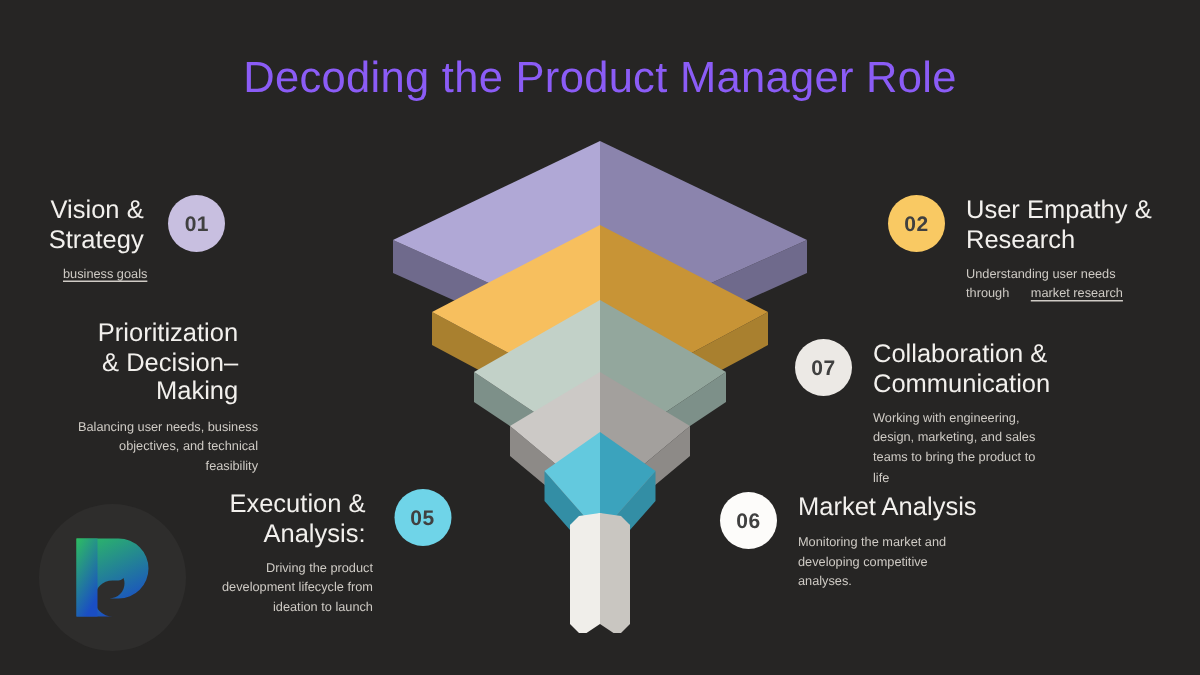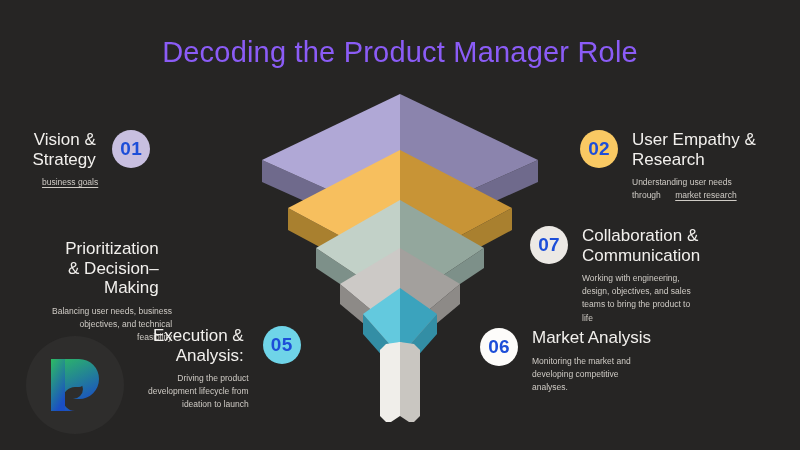--- a/index.html
+++ b/index.html
@@ -34,22 +34,22 @@
   
   .item { position:absolute; display:flex; align-items:flex-start; }
   .item.left  { flex-direction:row; }
   .item.right { flex-direction:row; }
 
   .badge {
     flex:0 0 auto;
     width:38px; height:38px;
     border-radius:50%;
     display:flex; align-items:center; justify-content:center;
-    font-size:19px; font-weight:700;
-    color:#1d4ed8;
+    font-size:14px; font-weight:700;
+    color:#404040;
     letter-spacing:0.3px;
   }
 
   .texts { display:flex; flex-direction:column; }
   .heading {
     font-size:17px;
     font-weight:400;
     line-height:1.15;
     color:#f2f0ed;
     white-space:pre-line;
@@ -63,22 +63,22 @@
   }
   .body u { text-decoration:underline; text-underline-offset:1.5px;padding-left:12px; }
 
   .left .texts  { align-items:center; text-align:right; }
   .right .texts { align-items:flex-start; text-align:left; }
   .left .badge  { margin-left:14px; }
   .right .badge { margin-right:14px; }
 
   
   #item-1 { left:30px;  top:130px; width:190px; }
-  #item-2 { left:580px; top:130px; width:200px; }
-  #item-3 { left:52px;  top:239px; width:210px; }
+  #item-2 { left:592px; top:130px; width:200px; }
+  #item-3 { left:52px;  top:212px; width:210px; }
   #item-4 { left:530px; top:226px; width:215px; }
   #item-5 { left:120px; top:326px; width:195px;margin-left:28px; }
   #item-6 { left:480px; top:328px; width:210px; }
 
   
   #logo {
     position:absolute;
     left:26px; top:336px;
     width:98px; height:98px;
     border-radius:50%;
@@ -162,21 +162,21 @@
 feasibility</div>
   </div>
 </div>
 
 <div class="item right" id="item-4">
   <div class="badge" style="background: rgb(236, 233, 229);">07</div>
   <div class="texts">
     <div class="heading">Collaboration &amp;
 Communication</div>
     <div class="body">Working with engineering,
-design, objectives, and sales
+design, marketing, and sales
 teams to bring the product to
 life</div>
   </div>
 </div>
 
 <div class="item left" id="item-5">
   <div class="texts">
     <div class="heading">Execution &amp;
 Analysis:</div>
     <div class="body">Driving the product

